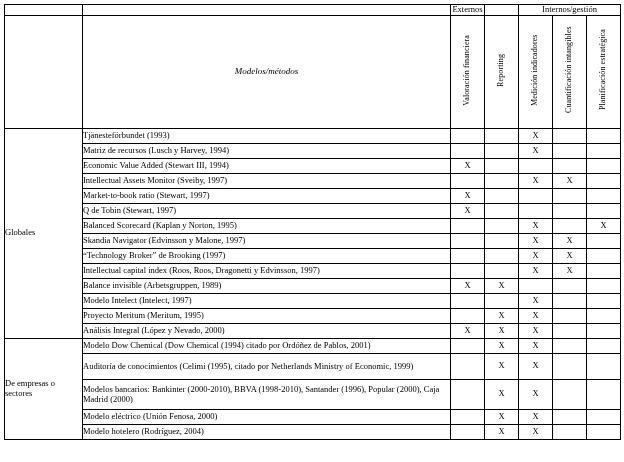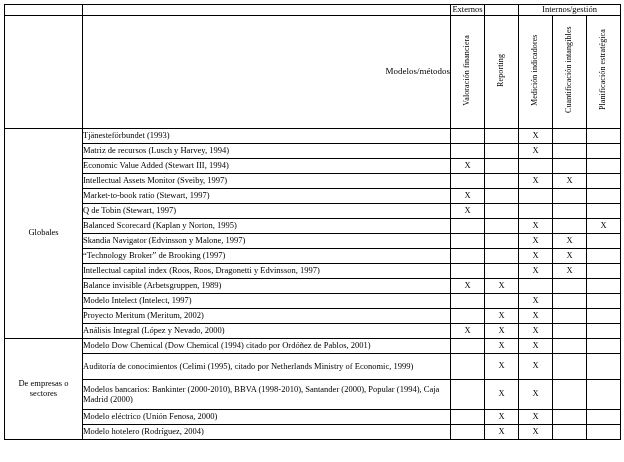--- a/index.html
+++ b/index.html
@@ -38,23 +38,24 @@
   col.c-grp   { width: 78px; }
   col.c-meth  { width: 368px; }
   col.c-mark  { width: 34px; }
 
   .grp-head {
     text-align: center;
     font-size: 8.5px;
     padding: 2px 1px;
   }
   .hdr-title {
-    text-align: right;
+    text-align: center;
     font-size: 9px;
     padding: 4px;
+    font-style: italic;
   }
   .vert {
     height: 112px;
     text-align: center;
     padding: 0;
   }
   .vert .vtxt {
     writing-mode: vertical-rl;
     transform: rotate(180deg);
     display: inline-block;
@@ -62,21 +63,21 @@
     font-size: 8px;
     line-height: 1.05;
     letter-spacing: 0.1px;
     text-align: center;
   }
   .vert .vtxt.two {
     white-space: normal;
     height: 104px;
   }
   .grp-label {
-    text-align: center;
+    text-align: left;
     padding-left: 6px;
     font-size: 8.5px;
     vertical-align: middle;
   }
   .meth {
     text-align: left;
     padding: 1px 3px 1px 5px;
     font-size: 8.5px;
     line-height: 1.2;
     margin-left: 40px;
@@ -225,21 +226,21 @@
       </tr>
       <tr class="r-std">
         <td class="meth">Modelo Intelect (Intelect, 1997)</td>
         <td class="mark"></td>
         <td class="mark"></td>
         <td class="mark">X</td>
         <td class="mark"></td>
         <td class="mark"></td>
       </tr>
       <tr class="r-std">
-        <td class="meth">Proyecto Meritum (Meritum, 2002)</td>
+        <td class="meth">Proyecto Meritum (Meritum, 1995)</td>
         <td class="mark"></td>
         <td class="mark">X</td>
         <td class="mark">X</td>
         <td class="mark"></td>
         <td class="mark"></td>
       </tr>
       <tr class="r-std">
         <td class="meth">Análisis Integral (López y Nevado, 2000)</td>
         <td class="mark">X</td>
         <td class="mark">X</td>
@@ -259,21 +260,21 @@
       </tr>
       <tr class="r-tall2">
         <td class="meth">Auditoría de conocimientos (Celimi (1995), citado por Netherlands Ministry of Economic, 1999)</td>
         <td class="mark"></td>
         <td class="mark">X</td>
         <td class="mark">X</td>
         <td class="mark"></td>
         <td class="mark"></td>
       </tr>
       <tr class="r-tall3">
-        <td class="meth">Modelos bancarios: Bankinter (2000-2010), BBVA (1998-2010), Santander (2000), Popular (1994), Caja Madrid (2000)</td>
+        <td class="meth">Modelos bancarios: Bankinter (2000-2010), BBVA (1998-2010), Santander (1996), Popular (2000), Caja Madrid (2000)</td>
         <td class="mark"></td>
         <td class="mark">X</td>
         <td class="mark">X</td>
         <td class="mark"></td>
         <td class="mark"></td>
       </tr>
       <tr class="r-std">
         <td class="meth">Modelo eléctrico (Unión Fenosa, 2000)</td>
         <td class="mark"></td>
         <td class="mark">X</td>

